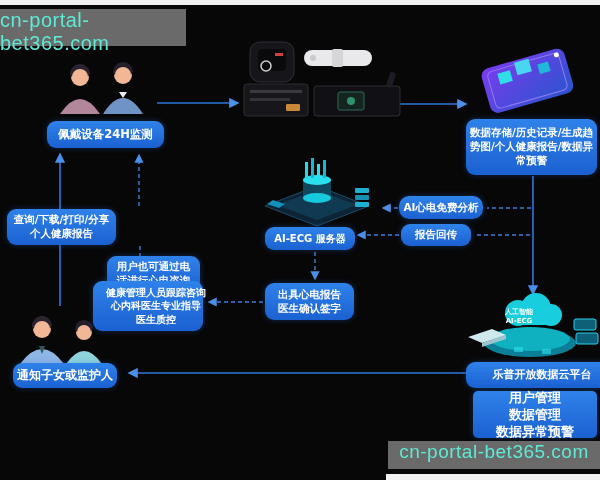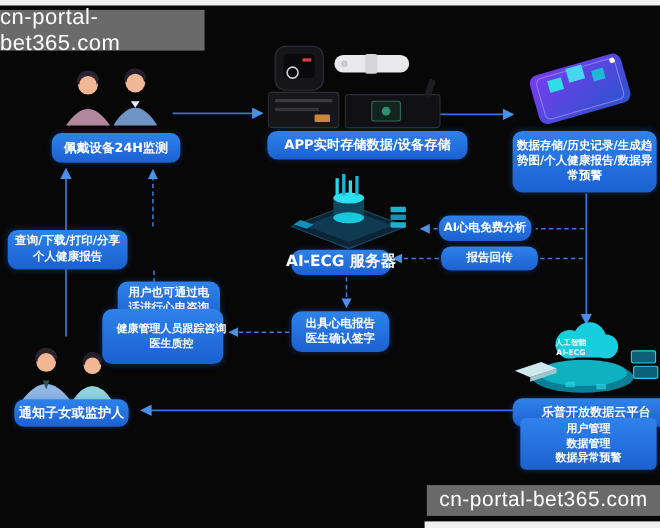--- a/index.html
+++ b/index.html
@@ -11,22 +11,22 @@
   .strip { position:absolute; background:#f0f0f0; }
   .btn {
     position:absolute; background:linear-gradient(180deg,#2f82ea 0%,#1b61d1 100%);
     border-radius:9px; color:#fff; font-weight:bold;
     display:flex; flex-direction:column; align-items:center; justify-content:center;
     text-align:left; line-height:1.32; padding:2px 4px;
     box-shadow:0 0 6px rgba(40,110,220,.35);
   }
   .btn span { display:block; white-space:nowrap; }
   .wm {
-    position:absolute; background:#6a6a6a; color:#ffffff;
-    display:flex; align-items:center; justify-content:center;
+    position:absolute; background:#6a6a6a; color:#5eead4;
+    display:flex; align-items:flex-start; justify-content:center;
     font-family:"Liberation Sans", sans-serif; font-size:20px; letter-spacing:.5px;
   }
   svg.overlay { position:absolute; left:0; top:0; pointer-events:none; }
   .illus { position:absolute; }
   .cloud-label {
     position:absolute; color:#fff; font-size:7px; font-weight:bold;
     text-align:center; line-height:1.25;
   }
 </style>
 </head>
@@ -145,71 +145,69 @@
     <path d="M18,11 a10,10 0 0 1 20,-2 l-2,4 a8,8 0 0 0 -16,0 z" fill="#2b2330"></path>
     <path d="M52,48 Q70,22 88,48 Z" fill="#8fd4da"></path>
     <circle cx="70" cy="16" r="8" fill="#f2b896"></circle>
     <path d="M61,14 a9,9 0 0 1 18,-2 l-2,4 a7,7 0 0 0 -14,0 z" fill="#241f2b"></path>
   </svg>
 
   <div class="btn" style="left:47px;top:121px;width:117px;height:27px;font-size:11.5px;">
     <span>佩戴设备24H监测</span>
   </div>
 
-  <div class="btn" style="left:243px;top:119px;width:182px;height:26px;font-size:12px;">
-    <span>APP实时存储数据/设备存储</span>
-  </div>
 
   <div class="btn" style="left:466px;top:119px;width:131px;height:56px;font-size:10.5px;">
     <span>数据存储/历史记录/生成趋</span>
     <span>势图/个人健康报告/数据异</span>
     <span>常预警</span>
   </div>
 
   <div class="btn" style="left:7px;top:209px;width:109px;height:36px;font-size:10.5px;">
     <span>查询/下载/打印/分享</span>
     <span>个人健康报告</span>
   </div>
 
   <div class="btn" style="left:107px;top:208px;width:93px;height:36px;font-size:10.5px;margin-top:48px;">
     <span>用户也可通过电</span>
     <span>话进行心电咨询</span>
   </div>
 
-  <div class="btn" style="left:265px;top:227px;width:90px;height:23px;font-size:14px;">
+  <div class="btn" style="left:265px;top:227px;width:90px;height:23px;font-size:10px;">
     <span>AI-ECG 服务器</span>
   </div>
 
   <div class="btn" style="left:399px;top:196px;width:84px;height:23px;font-size:10.5px;border-radius:10px;">
     <span>AI心电免费分析</span>
   </div>
 
-  <div class="btn" style="left:401px;top:224px;width:88px;height:22px;font-size:10.5px;">
+  <div class="btn" style="left:401px;top:224px;width:70px;height:22px;font-size:10.5px;">
     <span>报告回传</span>
   </div>
 
   <div class="btn" style="left:93px;top:281px;width:110px;height:50px;font-size:10px;padding-left:20px;">
     <span>健康管理人员跟踪咨询</span>
+    <span>心内科医生专业指导</span>
     <span>医生质控</span>
   </div>
 
   <div class="btn" style="left:265px;top:283px;width:89px;height:37px;font-size:10.5px;">
     <span>出具心电报告</span>
     <span>医生确认签字</span>
   </div>
 
   <div class="btn" style="left:13px;top:363px;width:104px;height:25px;font-size:12px;">
     <span>通知子女或监护人</span>
   </div>
 
   <div class="btn" style="left:466px;top:362px;width:152px;height:26px;font-size:11px;">
     <span>乐普开放数据云平台</span>
   </div>
 
-  <div class="btn" style="left:473px;top:380px;width:124px;height:47px;font-size:10px;border-radius:5px;font-family:Liberation Serif, serif;">
+  <div class="btn" style="left:473px;top:391px;width:124px;height:47px;font-size:13px;border-radius:5px;">
     <span>用户管理</span>
     <span>数据管理</span>
     <span>数据异常预警</span>
   </div>
 
   <div class="wm" style="left:0;top:9px;width:186px;height:37px;">
     <span>cn-portal-bet365.com</span>
   </div>
   <div class="wm" style="left:388px;top:441px;width:212px;height:28px;font-size:19px;">
     <span>cn-portal-bet365.com</span>

